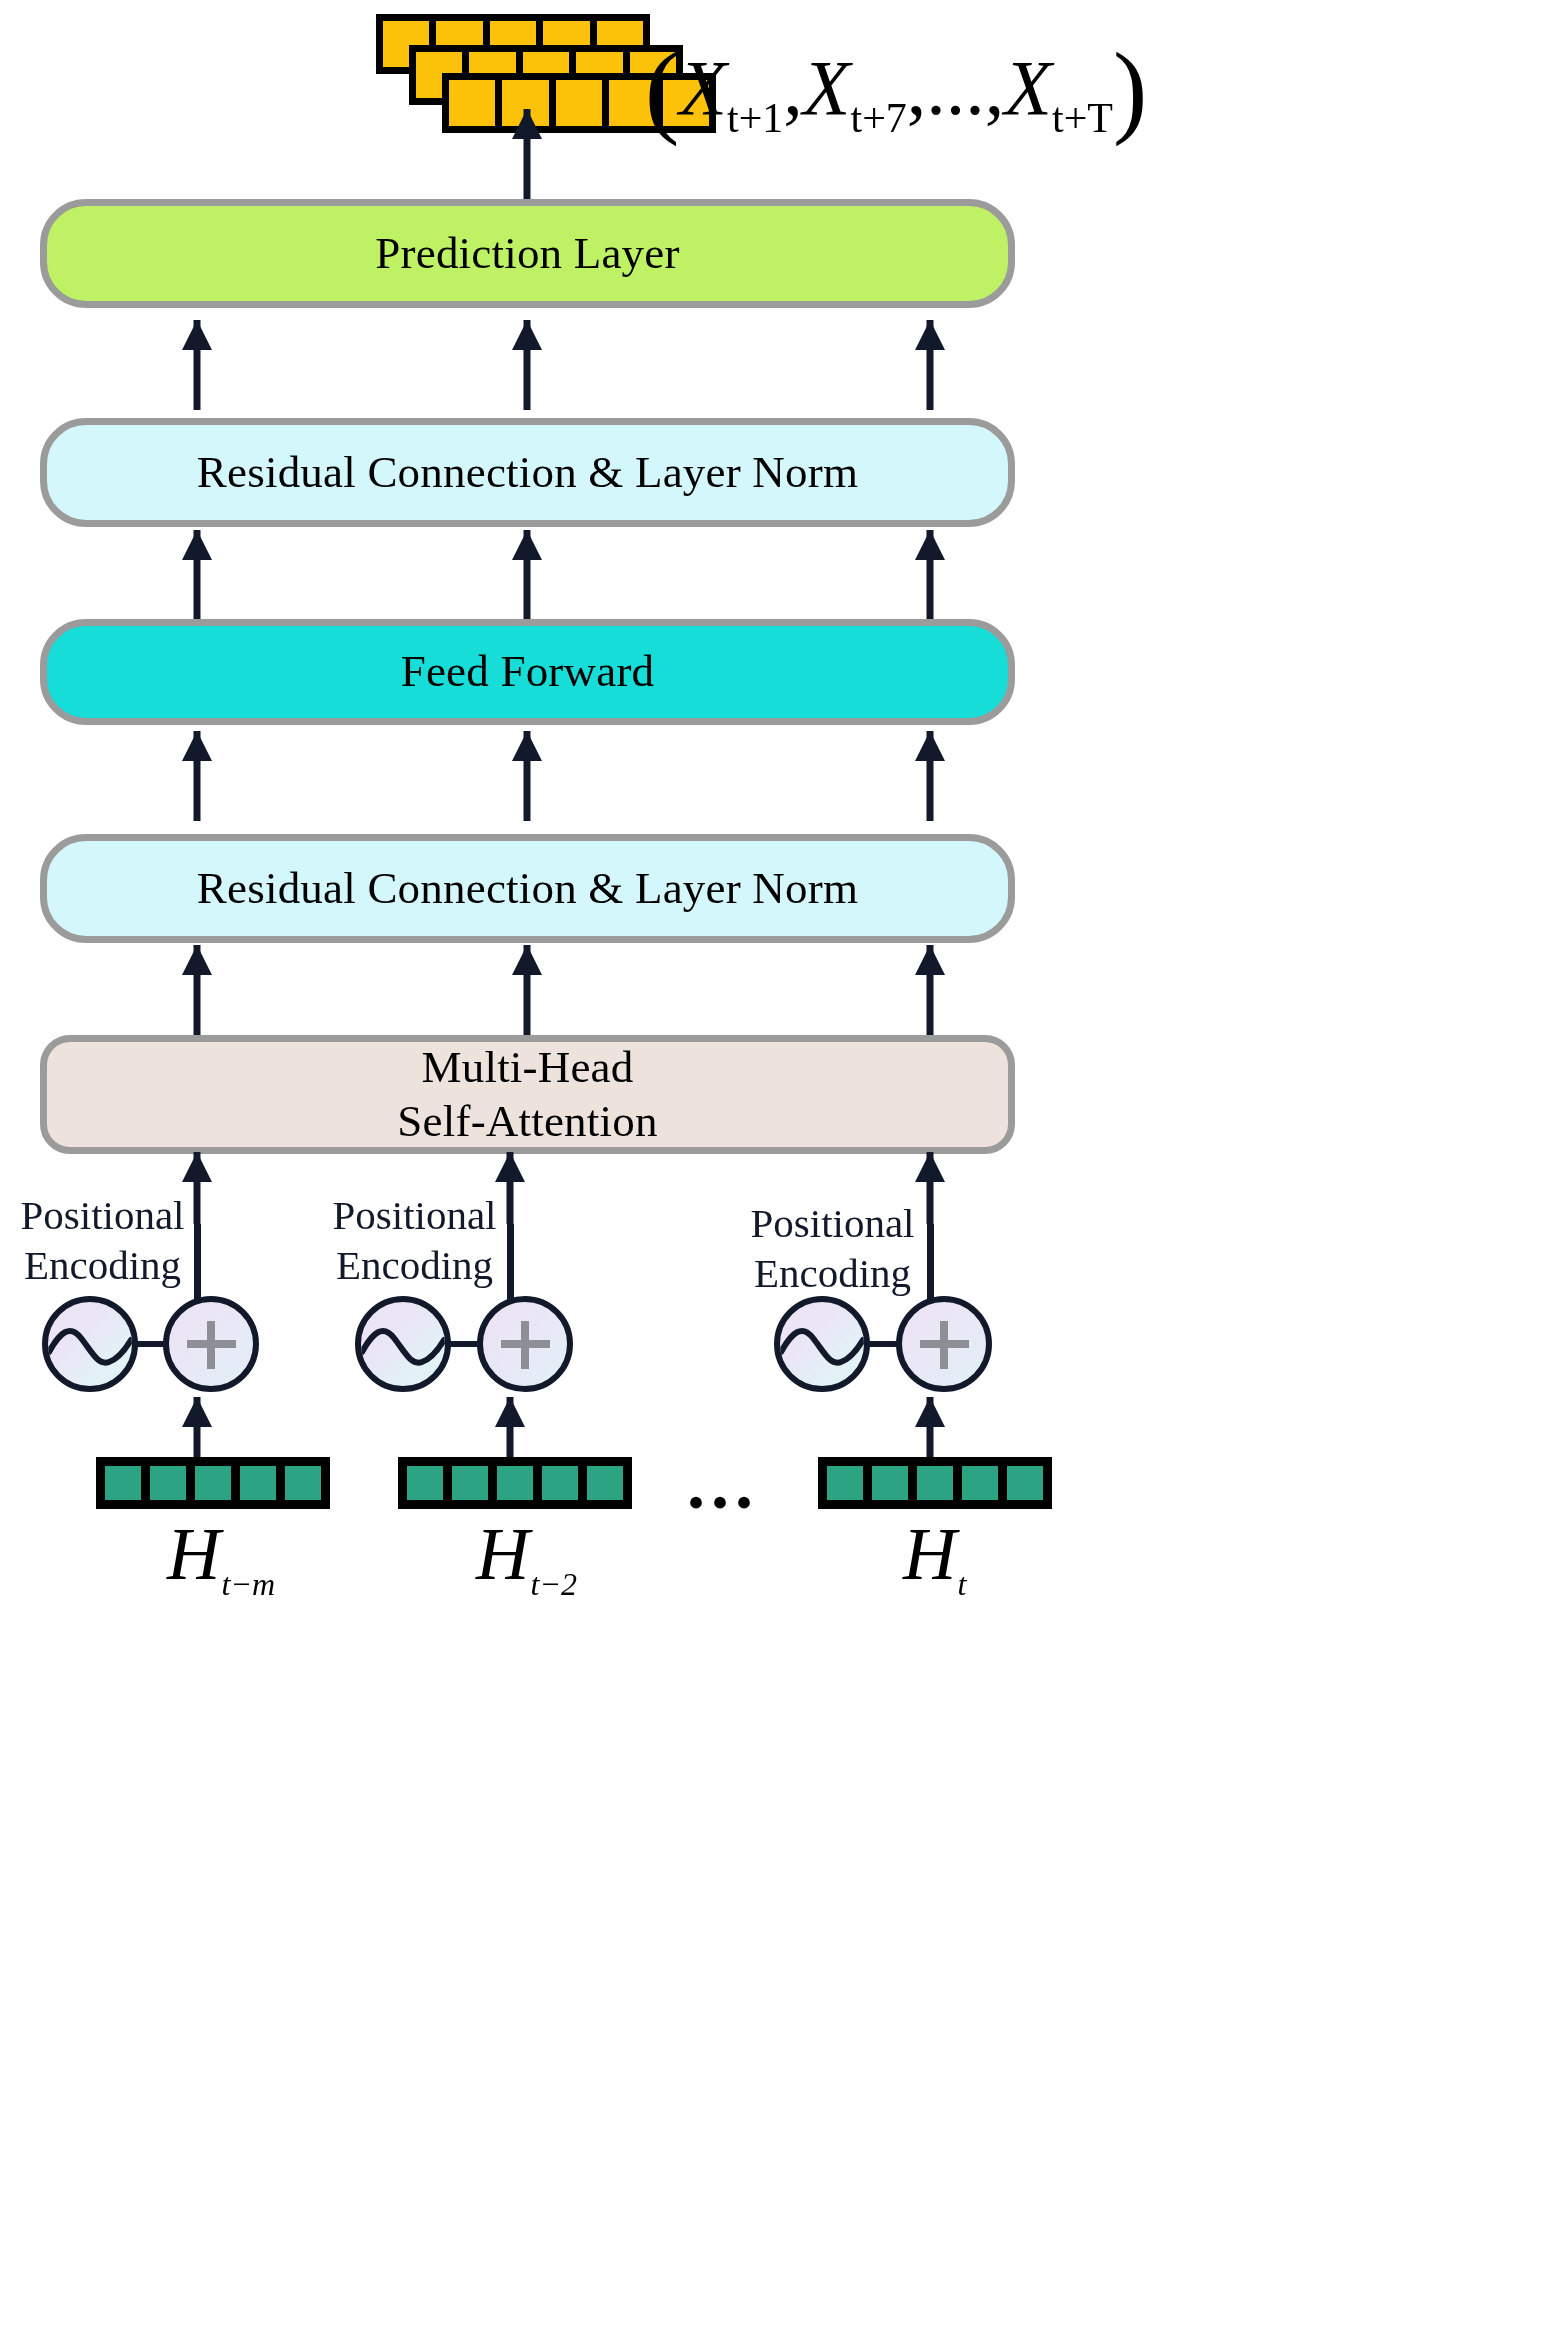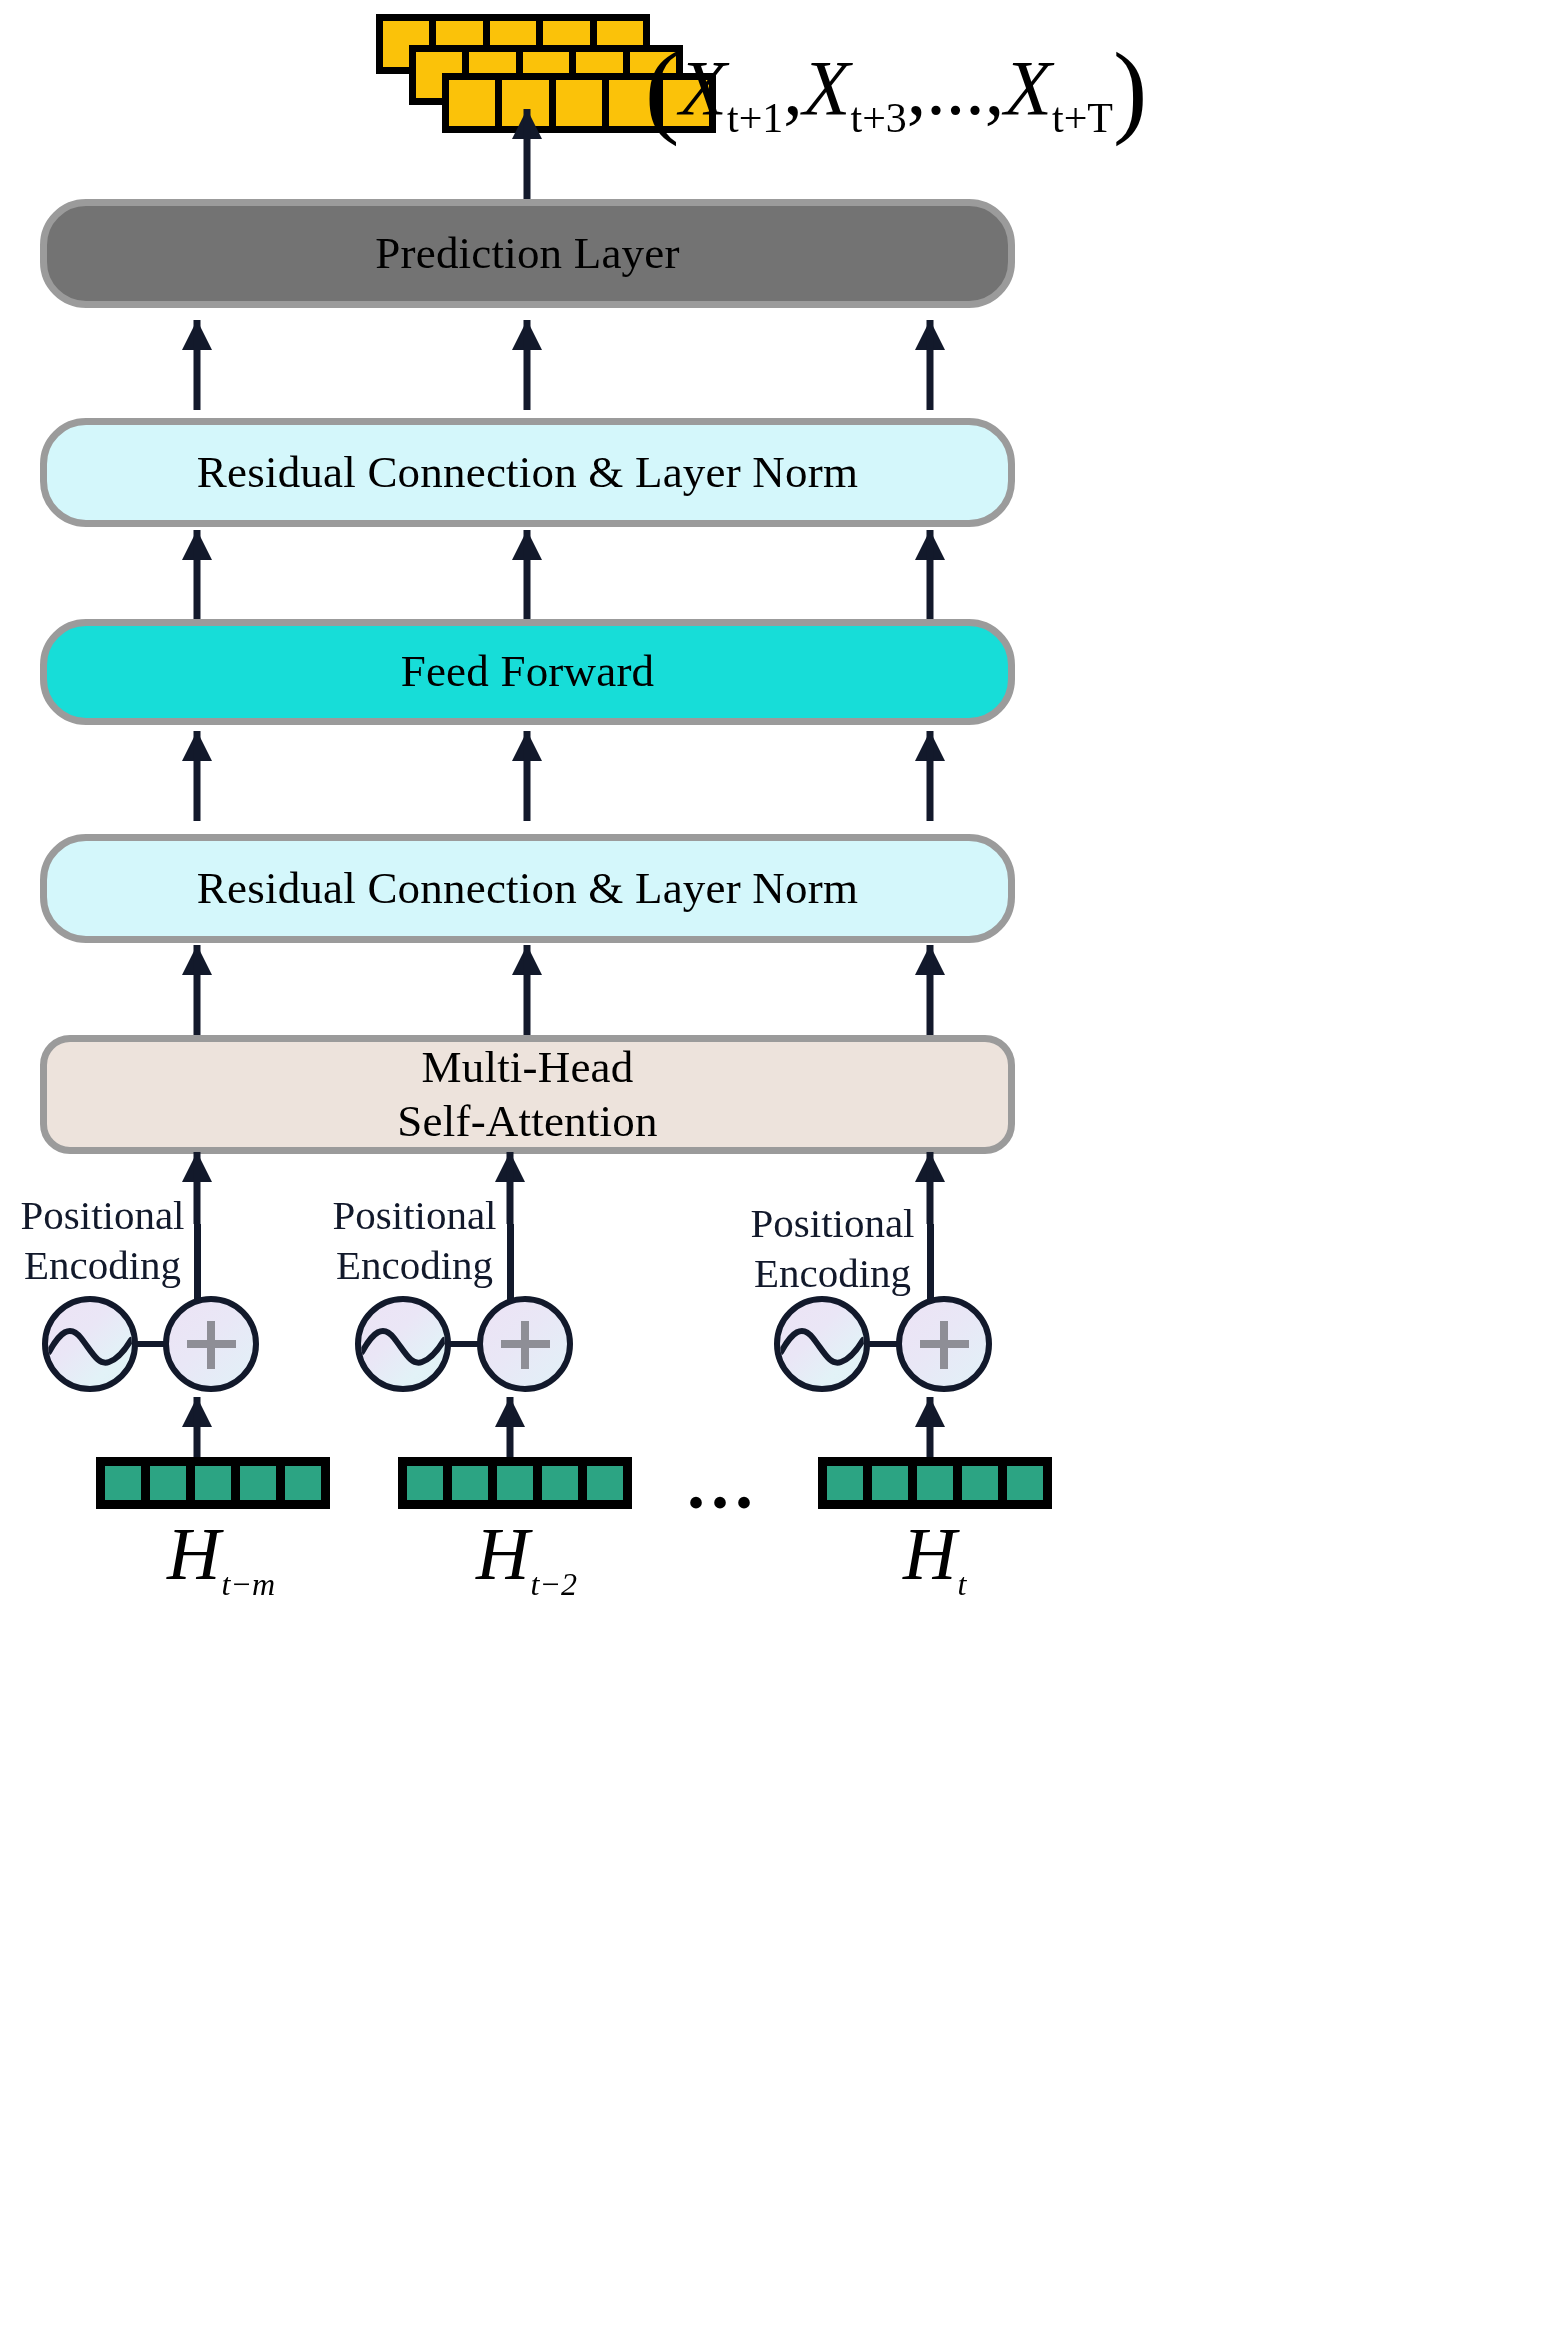--- a/index.html
+++ b/index.html
@@ -153,29 +153,29 @@
   </div>
   <div class="brick-sheet" style="left:442px;top:73px;width:274px;height:60px;">
     <i></i>
     <i></i>
     <i></i>
     <i></i>
     <i></i>
   </div>
 
   <div class="formula" style="left:645px;top:20px;">
-    <span class="paren">(</span><span class="var">X</span><span class="sub">t+1</span><span class="punc">,</span><span class="var">X</span><span class="sub">t+3</span><span class="punc">,...,</span><span class="var">X</span><span class="sub">t+T</span><span class="paren">)</span>
+    <span class="paren">(</span><span class="var">X</span><span class="sub">t+1</span><span class="punc">,</span><span class="var">X</span><span class="sub">t+7</span><span class="punc">,...,</span><span class="var">X</span><span class="sub">t+T</span><span class="paren">)</span>
   </div>
 
   <div class="arrow" style="left:527px;top:109px;height:90px;">
     <div class="head"></div>
     <div class="shaft" style="height:90px;"></div>
   </div>
 
-  <div class="layer-box" style="left:40px;top:199px;width:975px;height:109px;background:#737373;">
+  <div class="layer-box" style="left:40px;top:199px;width:975px;height:109px;background:#bef264;">
     <span class="layer-label">Prediction Layer</span>
   </div>
 
   <div class="arrow" style="left:197px;top:320px;height:90px;">
     <div class="head"></div>
     <div class="shaft" style="height:90px;"></div>
   </div>
   <div class="arrow" style="left:527px;top:320px;height:90px;">
     <div class="head"></div>
     <div class="shaft" style="height:90px;"></div>

